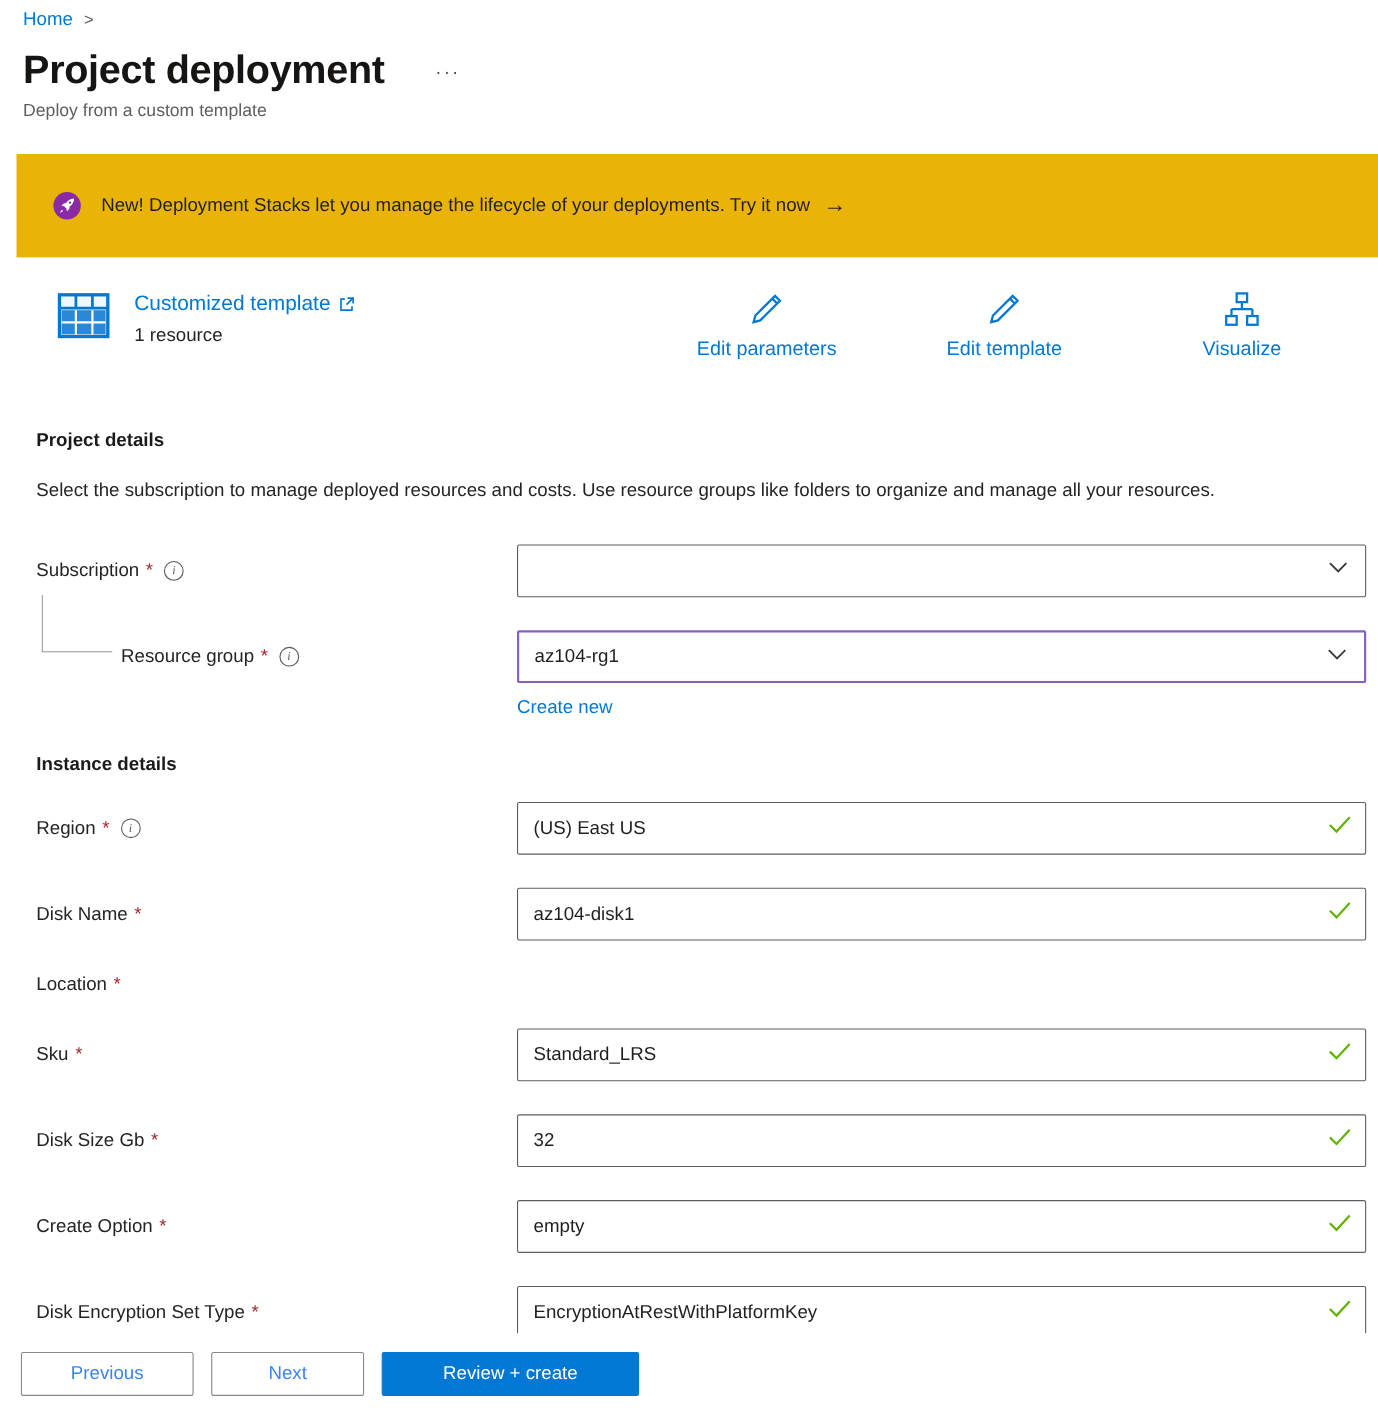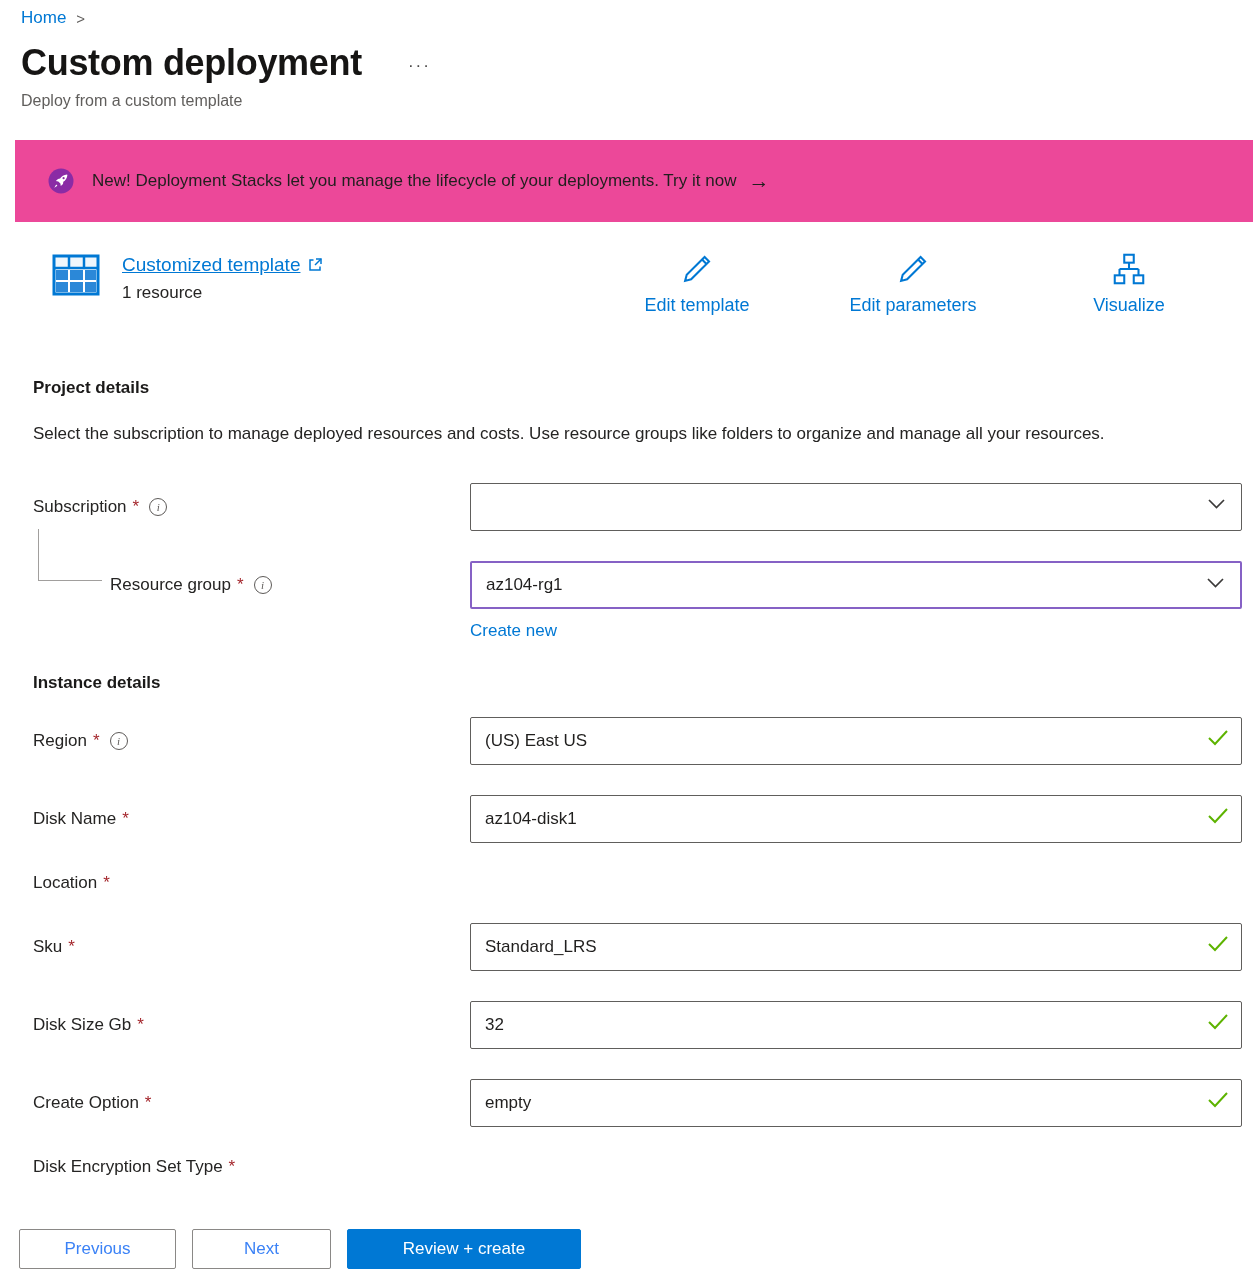--- a/index.html
+++ b/index.html
@@ -17,32 +17,32 @@
   .breadcrumb-sep { color: #605e5c; font-size: 15px; }
 
   
   .title-row { margin: 14px 0 0 21px; display: flex; align-items: flex-start; gap: 46px; }
   .page-title { font-size: 36px; font-weight: 600; color: #161514; letter-spacing: -0.3px; }
   .more-btn { margin-top: 14px; font-size: 17px; color: #494847; letter-spacing: 2px; cursor: pointer; }
   .subtitle { margin: 8px 0 0 21px; font-size: 16px; color: #605e5c; }
 
   
   .banner {
-    margin: 30px 0 0 15px; width: 1238px; height: 82px;
-    background: #ec4899; display: flex; align-items: center; padding-left: 33px;
+    margin: 30px 0 0 15px; width: 1238px; height: 94px;
+    background: #eab308; display: flex; align-items: center; padding-left: 33px;
   }
   .rocket-badge { width: 26px; height: 26px; flex: 0 0 auto; }
   .banner-msg { font-size: 17px; color: #201f1e; margin-left: 18px; }
   .banner-arrow { font-size: 21px; color: #201f1e; margin-left: 12px; cursor: pointer; }
 
   
   .template-row { position: relative; margin-top: 28px; height: 96px; }
   .template-card { position: absolute; left: 52px; top: 4px; display: flex; }
   .template-info { margin-left: 22px; }
-  .template-link { display: flex; align-items: center; gap: 7px; color: #0078d4; font-size: 19px; cursor: pointer; text-decoration: underline; }
+  .template-link { display: flex; align-items: center; gap: 7px; color: #0078d4; font-size: 19px; cursor: pointer; }
   .resource-count { margin-top: 7px; font-size: 17px; color: #252423; }
   .template-actions { position: absolute; left: 617px; top: 0; display: flex; gap: 56px; }
   .action-item { width: 160px; display: flex; flex-direction: column; align-items: center; cursor: pointer; }
   .action-label { margin-top: 7px; color: #0078d4; font-size: 18px; white-space: nowrap; }
 
   
   .section-heading { margin: 32px 0 0 33px; font-size: 17px; font-weight: 700; color: #1b1a19; }
   .description { margin: 20px 0 0 33px; font-size: 17px; line-height: 31px; max-width: 1150px; color: #252423; }
 
   
@@ -96,21 +96,21 @@
 <body>
 
 <div class="page">
 
   <div class="breadcrumb">
     <a class="breadcrumb-link">Home</a>
     <span class="breadcrumb-sep">&gt;</span>
   </div>
 
   <div class="title-row">
-    <h1 class="page-title">Custom deployment</h1>
+    <h1 class="page-title">Project deployment</h1>
     <span class="more-btn">···</span>
   </div>
   <div class="subtitle">Deploy from a custom template</div>
 
   <div class="banner">
     <span class="rocket-badge">
       <svg width="26" height="26" viewBox="0 0 26 26">
         <circle cx="13" cy="13" r="12.5" fill="#8a2ba5"></circle>
         <path d="M19 6.5c-3.1.3-5.5 1.9-6.9 4.1l-2.1.3-2.2 2.2 2.5.4 2.1 2.1.4 2.5 2.2-2.2.3-2.1c2.2-1.4 3.8-3.8 4.1-6.9l-.4-.4z" fill="#ffffff"></path>
         <circle cx="15.6" cy="10.2" r="1.1" fill="#8a2ba5"></circle>
@@ -147,28 +147,28 @@
         <div class="resource-count">1 resource</div>
       </div>
     </div>
 
     <div class="template-actions">
       <div class="action-item">
         <svg width="38" height="38" viewBox="0 0 24 24" fill="none" stroke="#0078d4" stroke-width="1.3">
           <path d="M4.5 19.5l1-3.8L16.8 4.4l2.8 2.8L8.3 18.5l-3.8 1z"></path>
             <path d="M15.2 6l2.8 2.8"></path>
         </svg>
-        <span class="action-label">Edit template</span>
+        <span class="action-label">Edit parameters</span>
       </div>
       <div class="action-item">
         <svg width="38" height="38" viewBox="0 0 24 24" fill="none" stroke="#0078d4" stroke-width="1.3">
           <path d="M4.5 19.5l1-3.8L16.8 4.4l2.8 2.8L8.3 18.5l-3.8 1z"></path>
             <path d="M15.2 6l2.8 2.8"></path>
         </svg>
-        <span class="action-label">Edit parameters</span>
+        <span class="action-label">Edit template</span>
       </div>
       <div class="action-item">
         <svg width="38" height="38" viewBox="0 0 24 24" fill="none" stroke="#0078d4" stroke-width="1.3">
           <rect x="9" y="3" width="6" height="5"></rect>
           <rect x="3" y="16" width="6" height="5"></rect>
           <rect x="15" y="16" width="6" height="5"></rect>
           <path d="M12 8v4M6 12h12M6 12v4M18 12v4"></path>
         </svg>
         <span class="action-label">Visualize</span>
       </div>
@@ -298,20 +298,28 @@
           </svg>
       </div>
     </div>
   </div>
 
   <div class="form-row row-instance">
     <div class="label-cell">
       <span>Disk Encryption Set Type</span>
       <span class="req">*</span>
     </div>
+    <div class="field-cell">
+      <div class="input-box">
+        <span>EncryptionAtRestWithPlatformKey</span>
+        <svg class="check" width="22" height="17" viewBox="0 0 22 17">
+            <path d="M2 9l6 6L20 2" fill="none" stroke="#5db300" stroke-width="2"></path>
+          </svg>
+      </div>
+    </div>
   </div>
 
   <div class="footer">
     <button class="btn btn-outline btn-prev">Previous</button>
     <button class="btn btn-outline btn-next">Next</button>
     <button class="btn btn-primary btn-review">Review + create</button>
   </div>
 
 </div>
 

